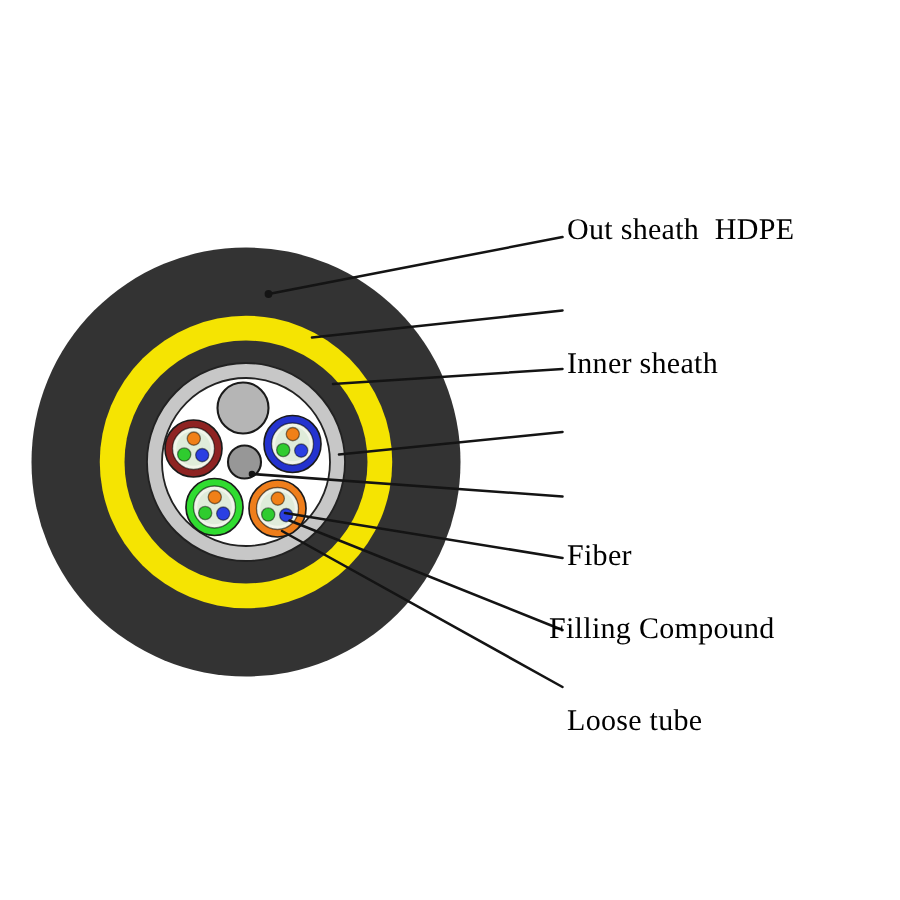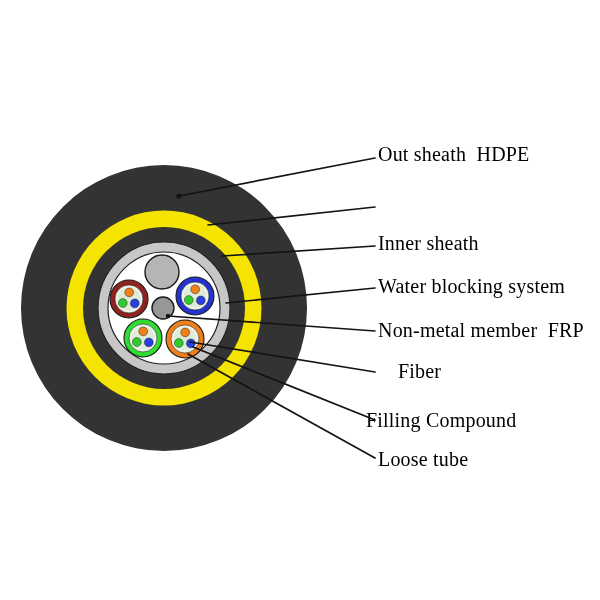--- a/index.html
+++ b/index.html
@@ -64,18 +64,16 @@
       <line x1="375" y1="288" x2="226" y2="303" stroke="#141414" stroke-width="1.7" stroke-linecap="round"></line>
       <line x1="375" y1="331" x2="168" y2="316" stroke="#141414" stroke-width="1.7" stroke-linecap="round"></line>
       <circle cx="168" cy="316" r="2.2" fill="#141414"></circle>
       <line x1="375" y1="372" x2="190" y2="342" stroke="#141414" stroke-width="1.7" stroke-linecap="round"></line>
       <line x1="375" y1="420" x2="193" y2="347" stroke="#141414" stroke-width="1.7" stroke-linecap="round"></line>
       <line x1="375" y1="458" x2="188" y2="354" stroke="#141414" stroke-width="1.7" stroke-linecap="round"></line>
     </svg>
 
   <div class="lbl" style="left: 378px; top: 154px;">Out sheath  HDPE</div>
   <div class="lbl" style="left: 378px; top: 243px; text-align: right;">Inner sheath</div>
-  <div class="lbl" style="left: 378px; top: 286px;">Water blocking system</div>
-  <div class="lbl" style="left: 378px; top: 330px;">Non-metal member  FRP</div>
-  <div class="lbl" style="left: 378px; top: 371px; margin-left: 20px;">Fiber</div>
+  <div class="lbl" style="left: 378px; top: 371px;">Fiber</div>
   <div class="lbl" style="left: 366px; top: 420px;">Filling Compound</div>
-  <div class="lbl" style="left: 378px; top: 459px;">Loose tube</div>
+  <div class="lbl" style="left: 378px; top: 481px;">Loose tube</div>
 </div>
 
 </body></html>

